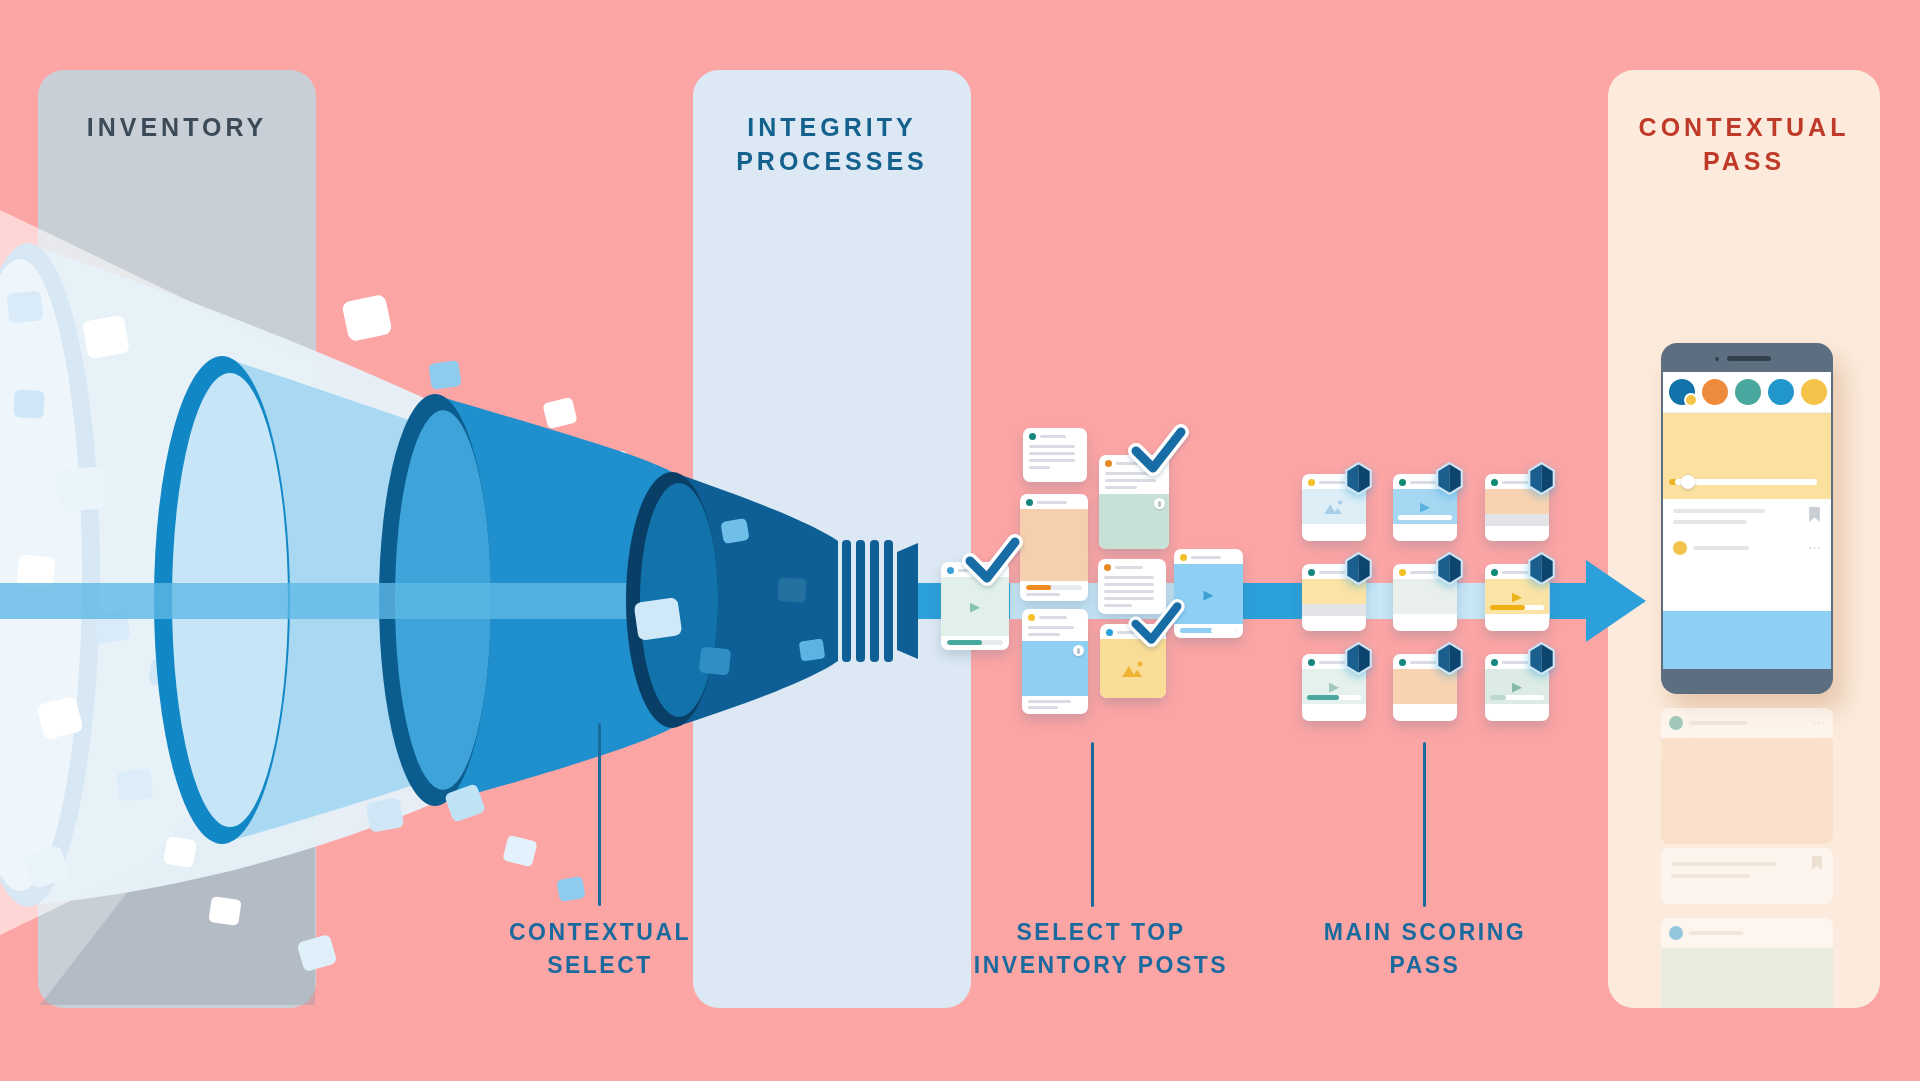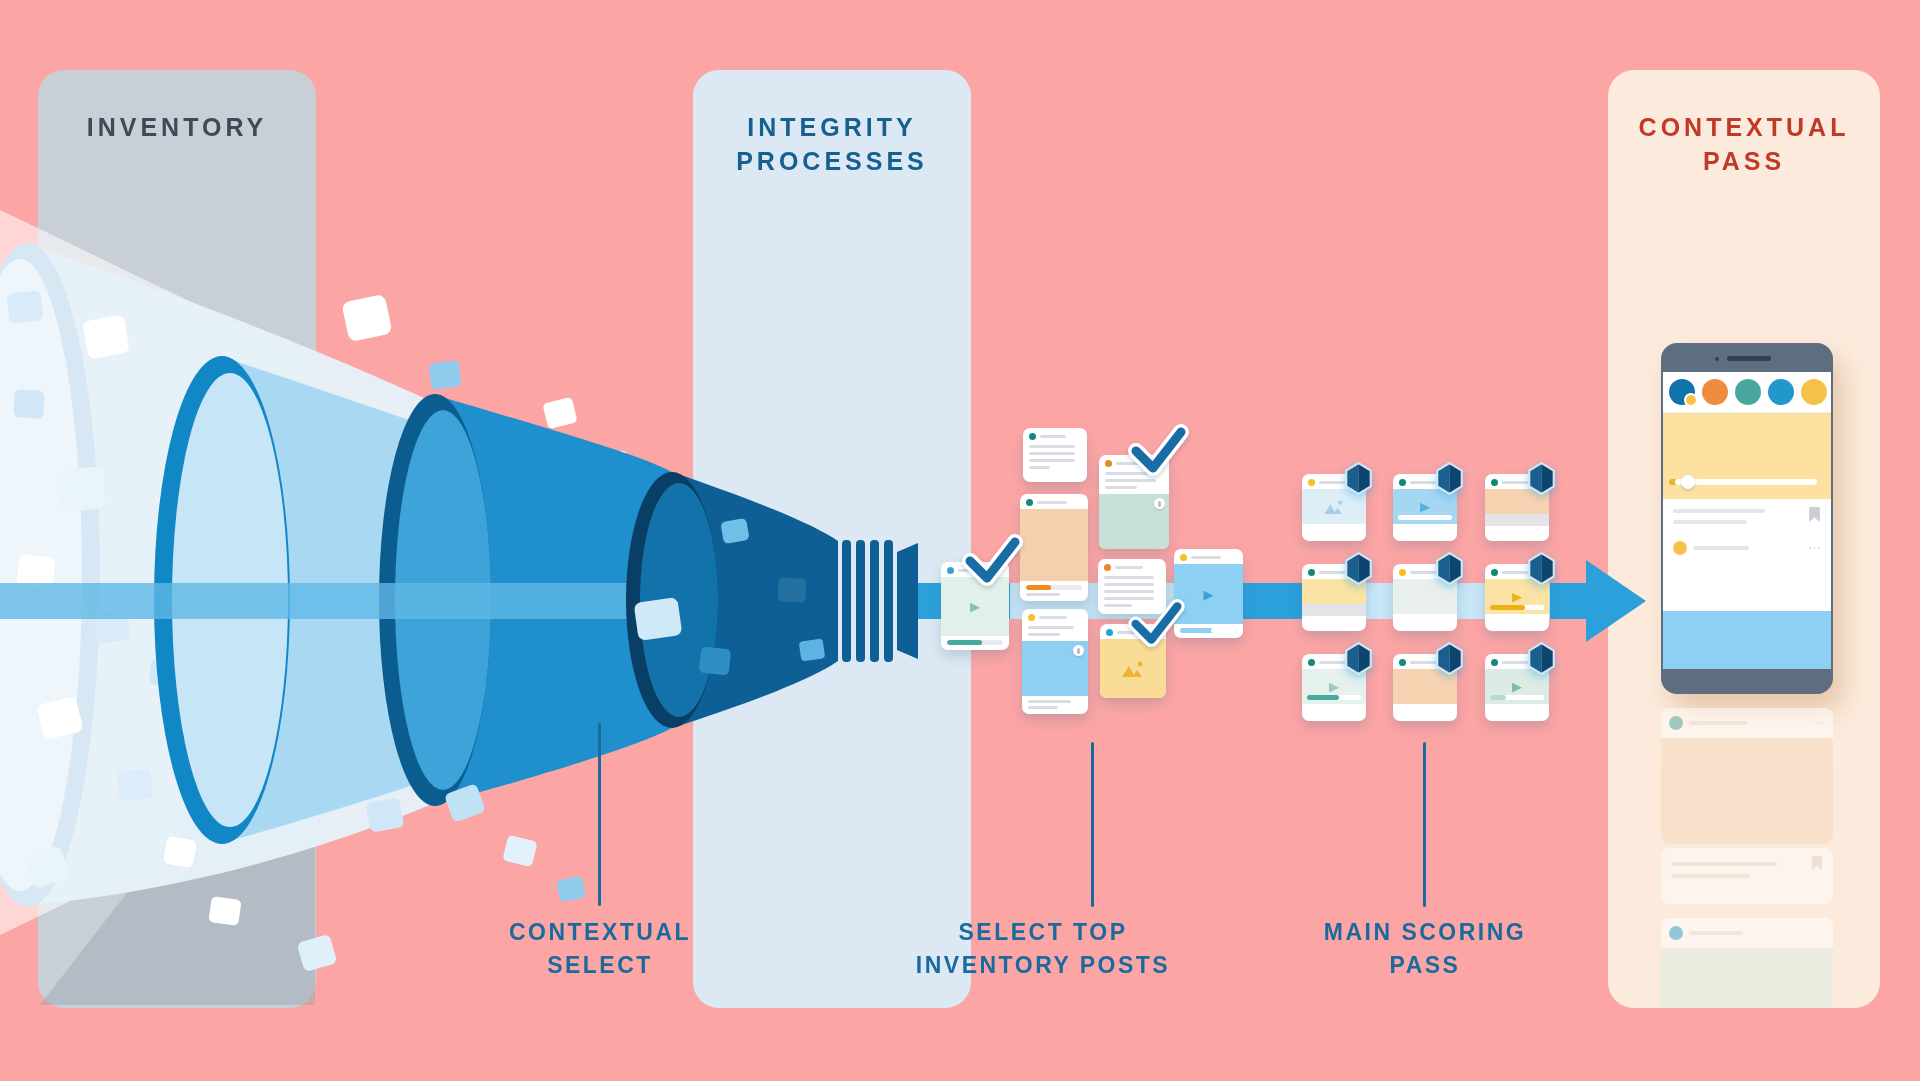--- a/index.html
+++ b/index.html
@@ -530,18 +530,18 @@
         <span class="fc-line" style="width:54px;"></span>
       </div>
       <div style="height:90px;background:#dcebe2;"></div>
     </div>
   </div>
 
   <div class="callout-line" style="left:598px;top:723px;height:183px;"></div>
   <div class="callout-text" style="left:460px;top:916px;"><span>CONTEXTUAL</span><br><span>SELECT</span></div>
 
   <div class="callout-line" style="left:1091px;top:742px;height:165px;"></div>
-  <div class="callout-text" style="left:903px;top:916px;"><span>SELECT TOP</span><br><span>INVENTORY POSTS</span></div>
+  <div class="callout-text" style="left:961px;top:916px;"><span>SELECT TOP</span><br><span>INVENTORY POSTS</span></div>
 
   <div class="callout-line" style="left:1423px;top:742px;height:165px;"></div>
   <div class="callout-text" style="left:1285px;top:916px;"><span>MAIN SCORING</span><br><span>PASS</span></div>
 
 </div>
 
 </body></html>

